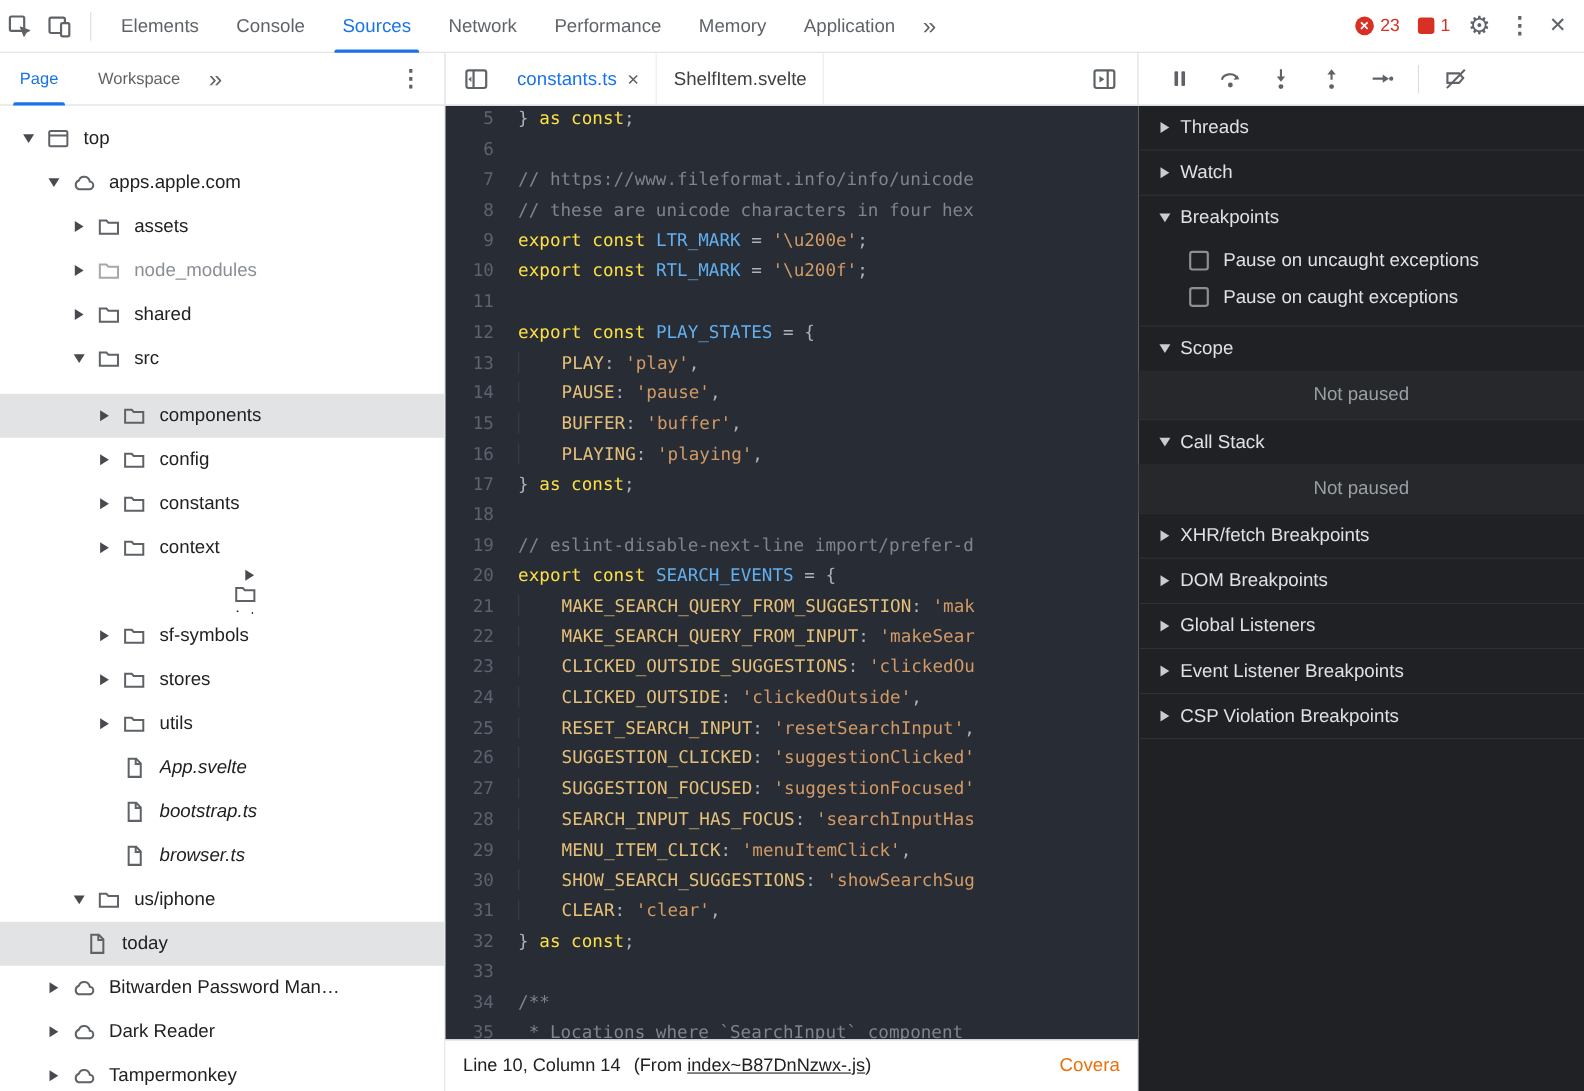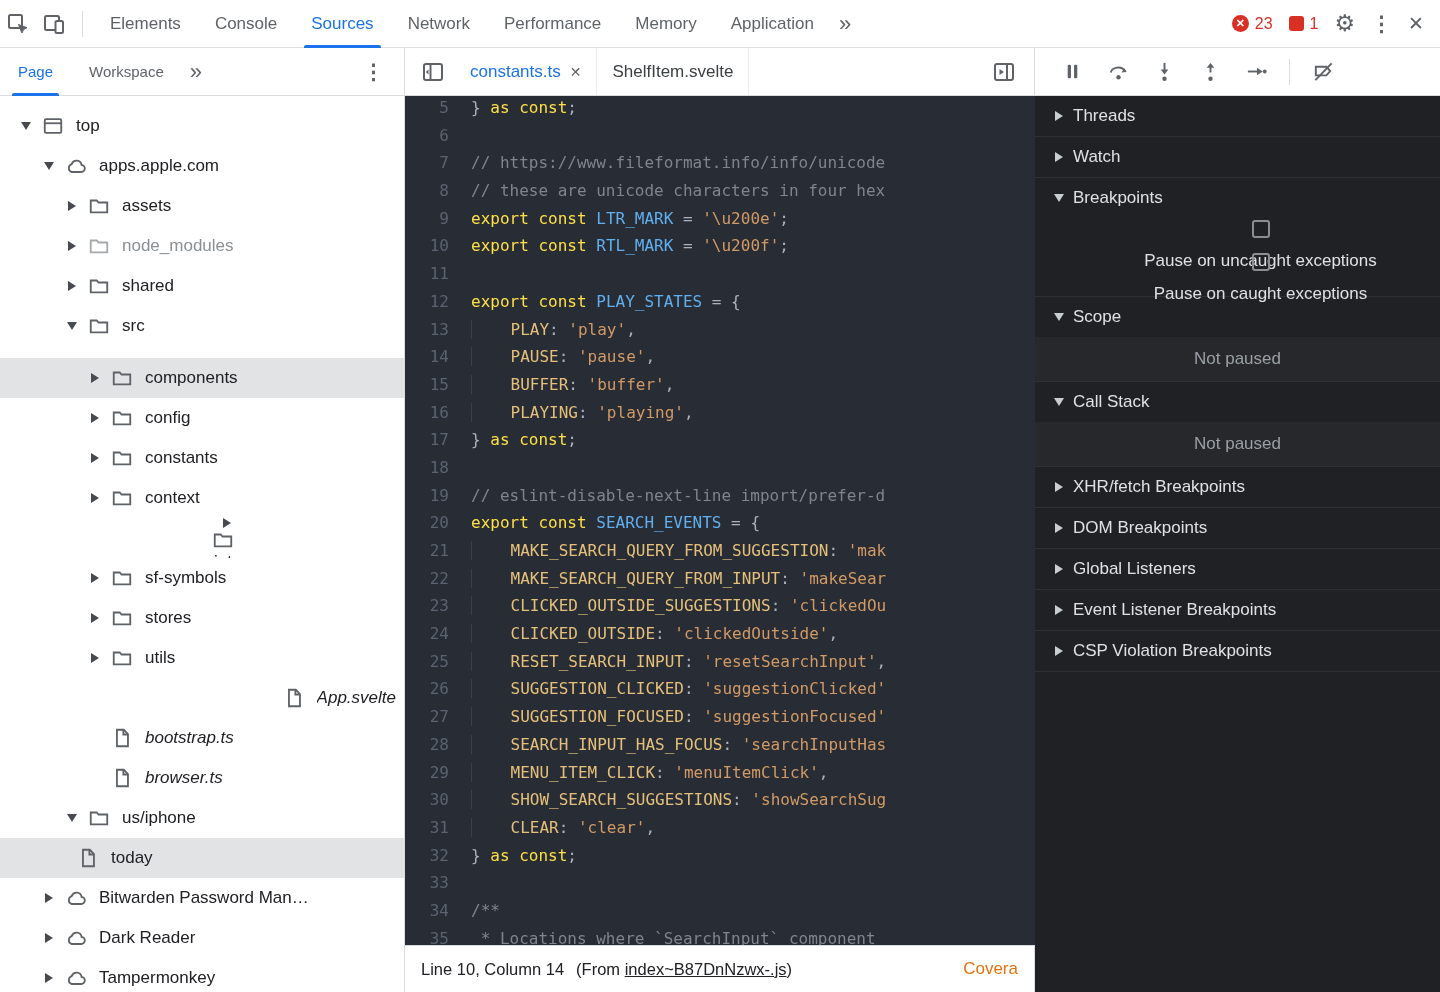--- a/index.html
+++ b/index.html
@@ -81,21 +81,21 @@
   .maplink{text-decoration:underline;}
   .coverage{position:absolute;right:16px;color:#e8710a;font-size:17px;font-weight:500;overflow:hidden;}
 
   
   .rightpanel{position:absolute;left:1035px;top:96px;width:405px;height:896px;background:#202124;
     color:#dfe1e5;font-size:17px;overflow:hidden;}
   .dsec{border-bottom:1px solid #303134;}
   .dhead{height:40px;display:flex;align-items:center;padding-left:12px;}
   .dlabel{margin-left:2px;}
   .dbody{padding:2px 0 10px 0;}
-  .cbrow{display:flex;align-items:center;gap:13px;height:33px;padding-left:46px;flex-direction:column;}
+  .cbrow{display:flex;align-items:center;gap:13px;height:33px;padding-left:46px;}
   .cbox{width:18px;height:18px;border:2px solid #8a8f94;border-radius:3px;background:transparent;flex:none;}
   .dmsg{height:44px;line-height:44px;text-align:center;color:#9aa0a6;background:#26282b;}
 </style>
 </head>
 <body>
 
 <div class="topbar">
   <span class="ibtn">
     <svg viewBox="0 0 24 24">
         <rect x="3" y="3" width="13" height="13" rx="1.5" fill="none" stroke="currentColor" stroke-width="2"></rect>
@@ -337,21 +337,21 @@
       </div>
       <div class="trow" style="padding-left: 83px;">
         <span class="caret right"></span>
         <span class="icw">
           <svg viewBox="0 0 24 24" fill="none" stroke="currentColor" stroke-width="2">
             <path d="M3 6h6.5l2 2.2H21V19H3z"></path>
           </svg>
         </span>
         <span class="tlabel">utils</span>
       </div>
-      <div class="trow ital" style="padding-left: 83px; justify-content: flex-end;">
+      <div class="trow ital" style="padding-left: 83px;">
         <span class="caret none"></span>
         <span class="icw">
           <svg viewBox="0 0 24 24" fill="none" stroke="currentColor" stroke-width="2">
             <path d="M6.5 3h7.5l4.5 4.7V21h-12z"></path>
             <path d="M13.5 3v5.2h5"></path>
           </svg>
         </span>
         <span class="tlabel">App.svelte</span>
       </div>
       <div class="trow ital" style="padding-left: 83px;">

